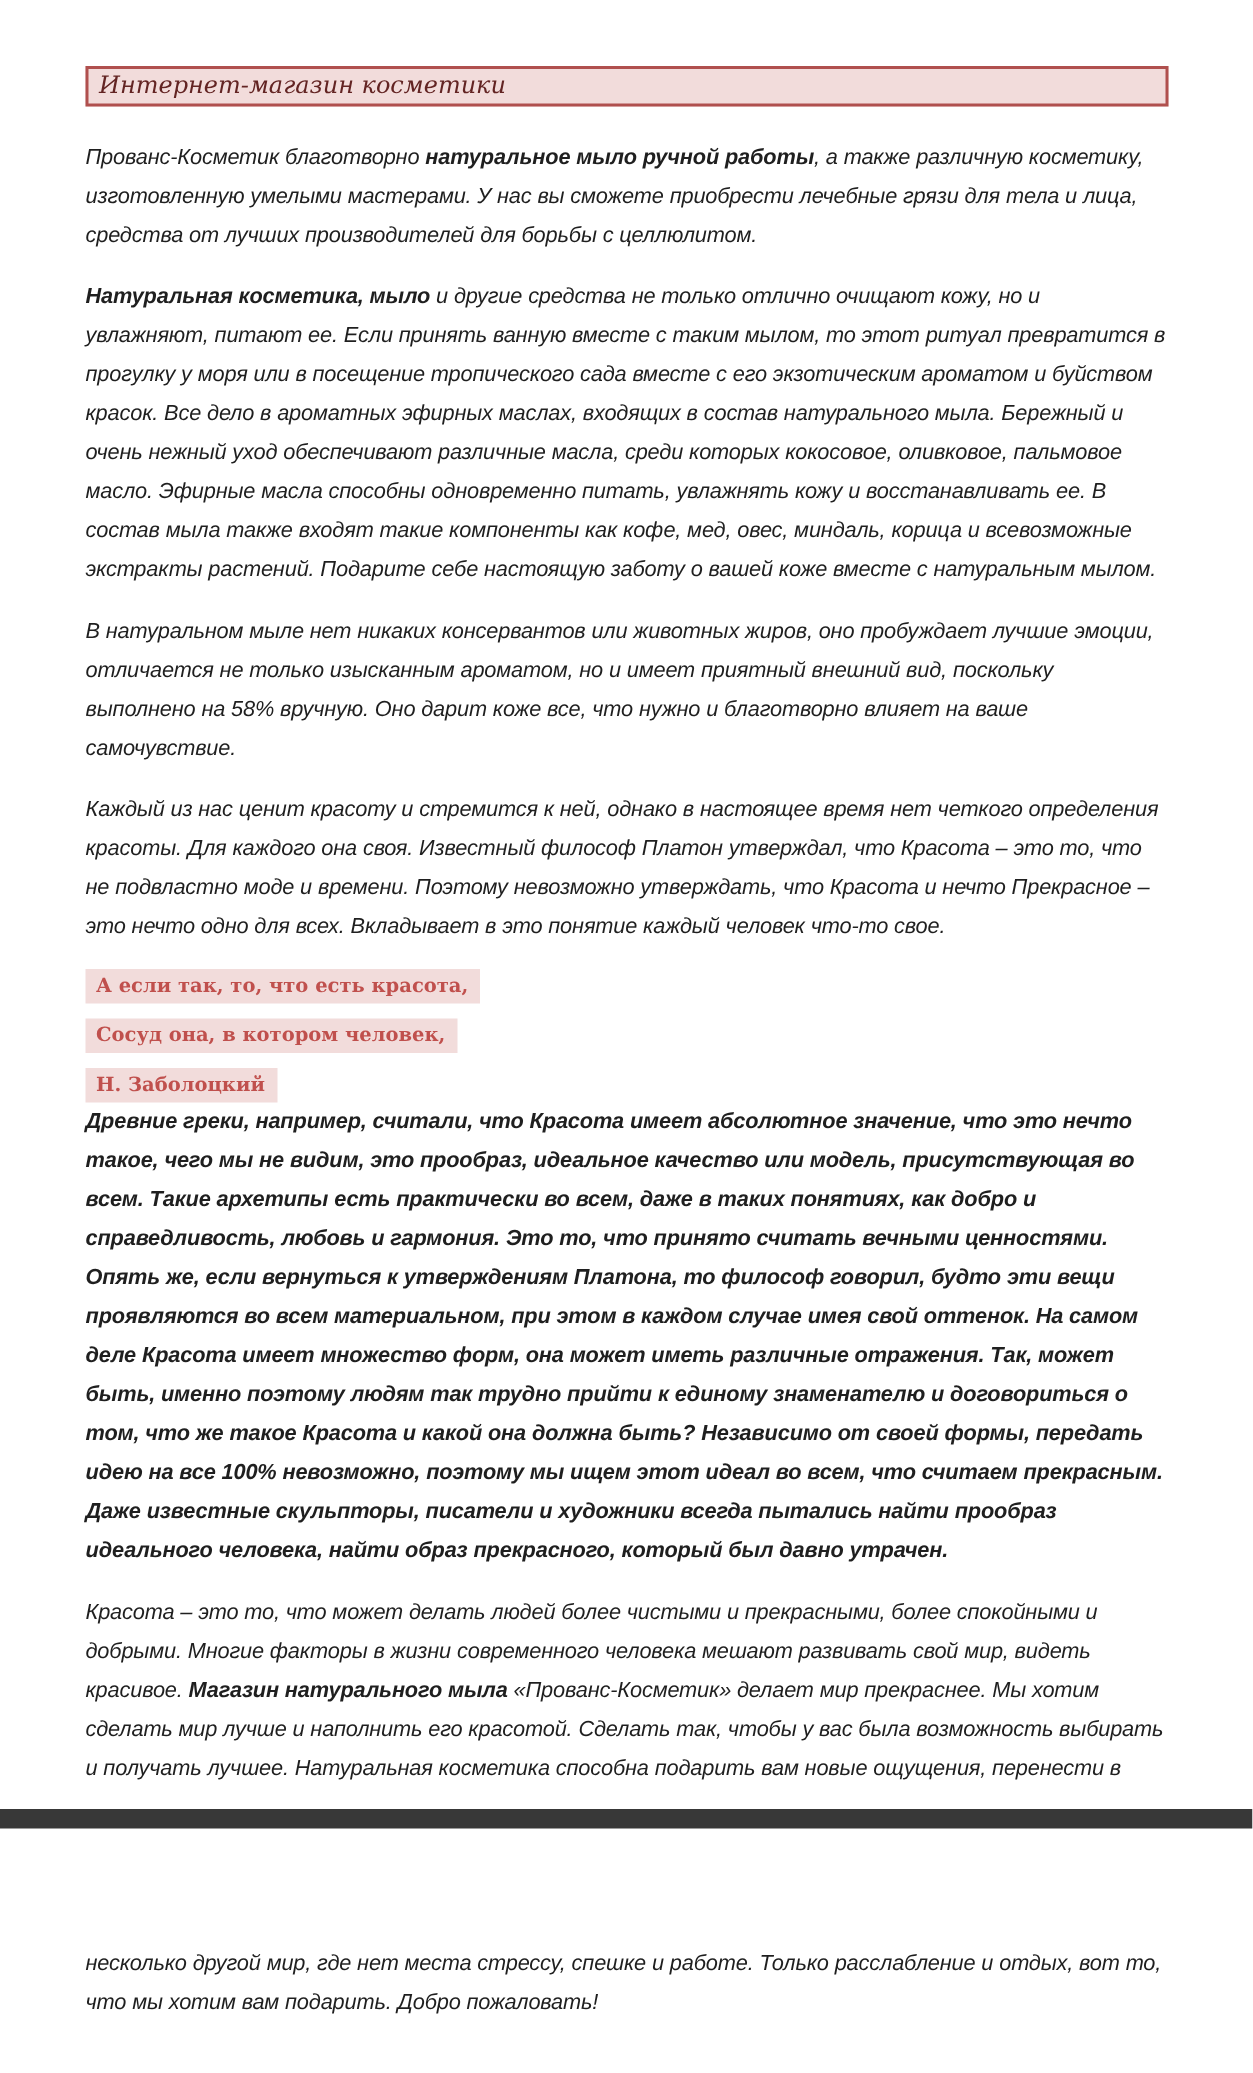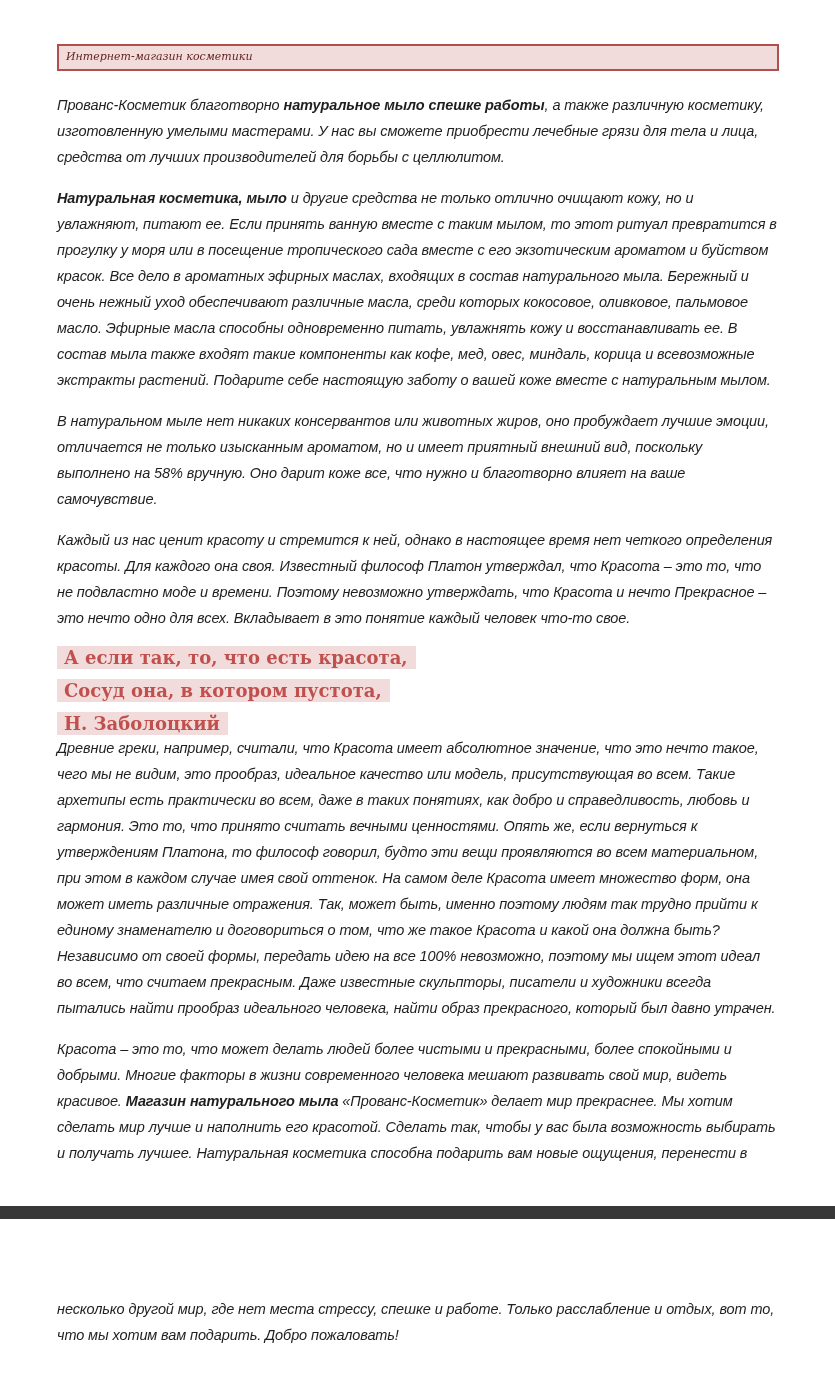--- a/index.html
+++ b/index.html
@@ -21,75 +21,75 @@
   .page-1{position:relative;height:1206px;overflow:hidden;}
   .page-2{height:190px;padding-top:77px;}
   .title-banner{
     box-sizing:border-box;
     margin-top:44px;
     border:2px solid var(--header-border,#b0504e);
     background:var(--header-background,#f2dcdb);
     color:var(--header-text,#632423);
     font-family:"DejaVu Serif", serif;
     font-style:italic;
-    font-size:11px;line-height:19px;
+    font-size:16px;line-height:19px;
     padding:1px 7px 3px 7px;
   }
   p.body-par{
     margin:0 0 15px 0;
     font-style:italic;
     font-size:14.5px;
     line-height:26px;
     letter-spacing:-0.1px;
     color:var(--body-text,#1f1f1f);
   }
   p.first{margin-top:21px;}
   .b{font-weight:bold;}
   .poem{margin:6px 0 0 0;}
   .poem-line{
     display:table;
     background:var(--poem-highlight,#f2dcdb);
     color:var(--poem-text,#c0504d);
     font-family:"DejaVu Serif", serif;
     font-weight:bold;
-    font-size:18px;
+    font-size:13px;
     line-height:23px;
     padding:0 8px 0 7px;
     margin:0 0 10px 0;
     white-space:nowrap;
   }
   .poem-line:last-child{margin-bottom:0;text-align:center;}
-  .after-poem{margin-top:7px;margin-bottom:35px;}
+  .after-poem{margin-top:7px;margin-bottom:35px;font-weight:bold;}
   .last-par-p1{margin-bottom:0;}
   .page-divider{
     width:835px;height:13px;
     background:var(--page-divider,#383838);
   }
   .closing{margin-bottom:0;}
 </style>
 </head>
 <body>
 
 <div class="page page-1">
 
   <div class="title-banner">
     <span>Интернет-магазин косметики</span>
   </div>
 
-  <p class="body-par first"><span>Прованс-Косметик благотворно </span><span class="b">натуральное мыло спешке работы</span><span>, а также различную косметику, изготовленную умелыми мастерами. У нас вы сможете приобрести лечебные грязи для тела и лица, средства от лучших производителей для борьбы с целлюлитом.</span></p>
+  <p class="body-par first"><span>Прованс-Косметик благотворно </span><span class="b">натуральное мыло ручной работы</span><span>, а также различную косметику, изготовленную умелыми мастерами. У нас вы сможете приобрести лечебные грязи для тела и лица, средства от лучших производителей для борьбы с целлюлитом.</span></p>
 
   <p class="body-par"><span class="b">Натуральная косметика, мыло</span><span> и другие средства не только отлично очищают кожу, но и увлажняют, питают ее. Если принять ванную вместе с таким мылом, то этот ритуал превратится в прогулку у моря или в посещение тропического сада вместе с его экзотическим ароматом и буйством красок. Все дело в ароматных эфирных маслах, входящих в состав натурального мыла. Бережный и очень нежный уход обеспечивают различные масла, среди которых кокосовое, оливковое, пальмовое масло. Эфирные масла способны одновременно питать, увлажнять кожу и восстанавливать ее. В состав мыла также входят такие компоненты как кофе, мед, овес, миндаль, корица и всевозможные экстракты растений. Подарите себе настоящую заботу о вашей коже вместе с натуральным мылом.</span></p>
 
   <p class="body-par"><span>В натуральном мыле нет никаких консервантов или животных жиров, оно пробуждает лучшие эмоции, отличается не только изысканным ароматом, но и имеет приятный внешний вид, поскольку выполнено на 58% вручную. Оно дарит коже все, что нужно и благотворно влияет на ваше самочувствие.</span></p>
 
   <p class="body-par"><span>Каждый из нас ценит красоту и стремится к ней, однако в настоящее время нет четкого определения красоты. Для каждого она своя. Известный философ Платон утверждал, что Красота – это то, что не подвластно моде и времени. Поэтому невозможно утверждать, что Красота и нечто Прекрасное – это нечто одно для всех. Вкладывает в это понятие каждый человек что-то свое.</span></p>
 
   <div class="poem">
     <div class="poem-line">А если так, то, что есть красота,</div>
-    <div class="poem-line">Сосуд она, в котором пустота,</div>
+    <div class="poem-line">Сосуд она, в котором человек,</div>
     <div class="poem-line">Н. Заболоцкий</div>
   </div>
 
   <p class="body-par after-poem"><span>Древние греки, например, считали, что Красота имеет абсолютное значение, что это нечто такое, чего мы не видим, это прообраз, идеальное качество или модель, присутствующая во всем. Такие архетипы есть практически во всем, даже в таких понятиях, как добро и справедливость, любовь и гармония. Это то, что принято считать вечными ценностями. Опять же, если вернуться к утверждениям Платона, то философ говорил, будто эти вещи проявляются во всем материальном, при этом в каждом случае имея свой оттенок. На самом деле Красота имеет множество форм, она может иметь различные отражения. Так, может быть, именно поэтому людям так трудно прийти к единому знаменателю и договориться о том, что же такое Красота и какой она должна быть? Независимо от своей формы, передать идею на все 100% невозможно, поэтому мы ищем этот идеал во всем, что считаем прекрасным. Даже известные скульпторы, писатели и художники всегда пытались найти прообраз идеального человека, найти образ прекрасного, который был давно утрачен.</span></p>
 
   <p class="body-par last-par-p1"><span>Красота – это то, что может делать людей более чистыми и прекрасными, более спокойными и добрыми. Многие факторы в жизни современного человека мешают развивать свой мир, видеть красивое. </span><span class="b">Магазин натурального мыла</span><span> «Прованс-Косметик» делает мир прекраснее. Мы хотим сделать мир лучше и наполнить его красотой. Сделать так, чтобы у вас была возможность выбирать и получать лучшее. Натуральная косметика способна подарить вам новые ощущения, перенести в</span></p>
 
 </div>
 
 <div class="page-divider"></div>

